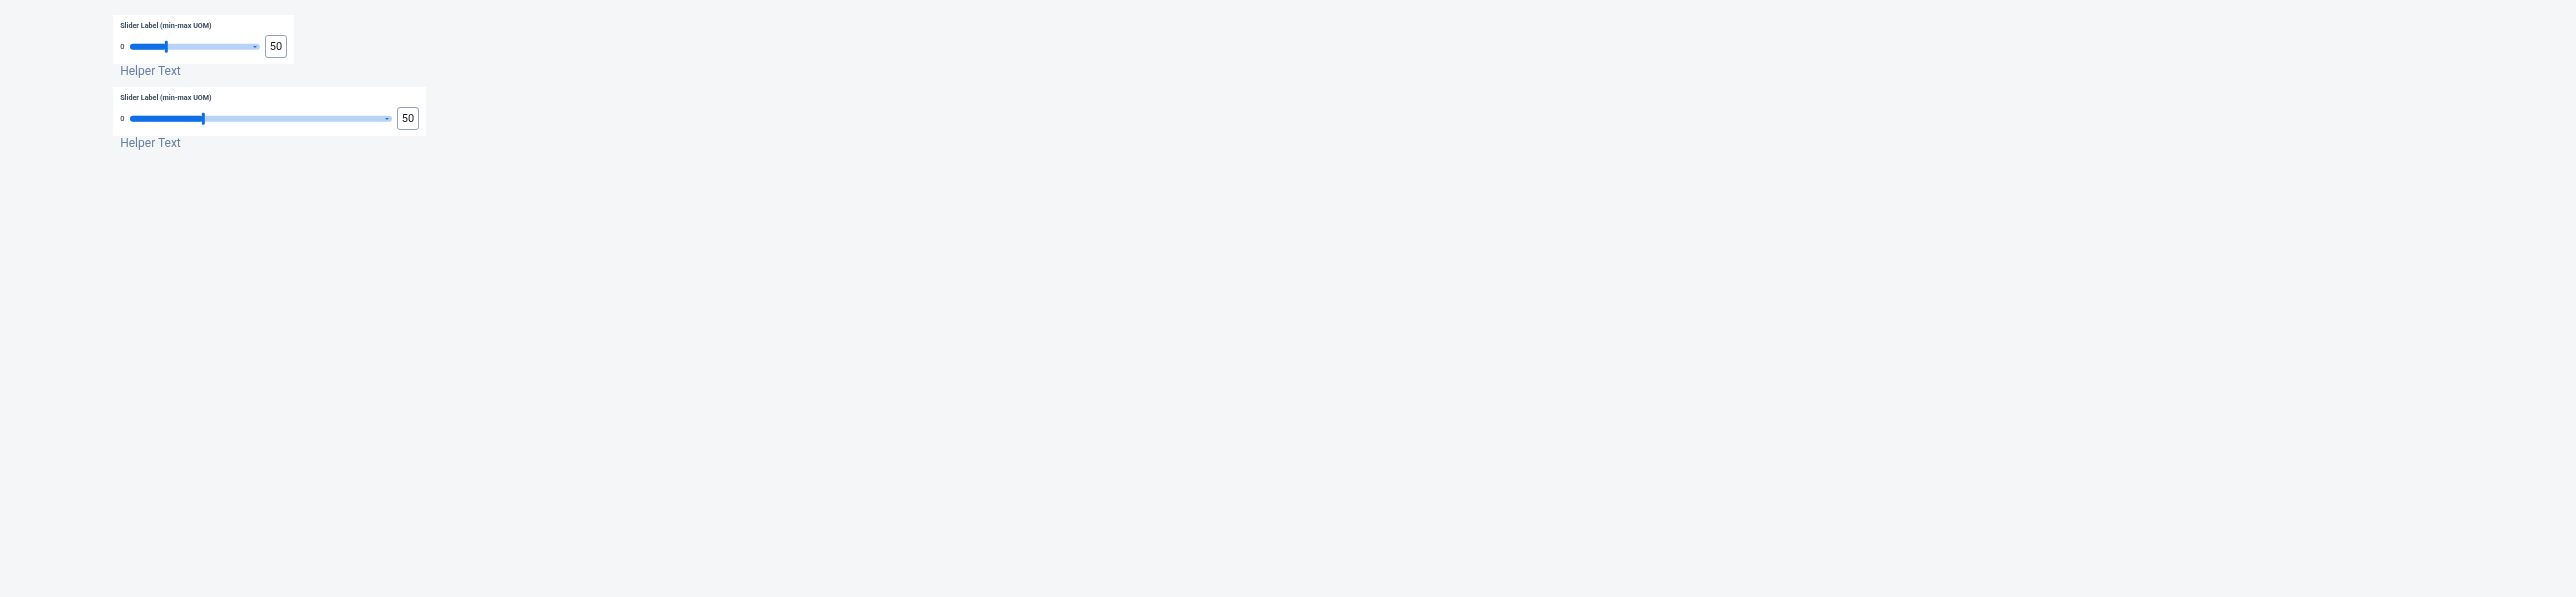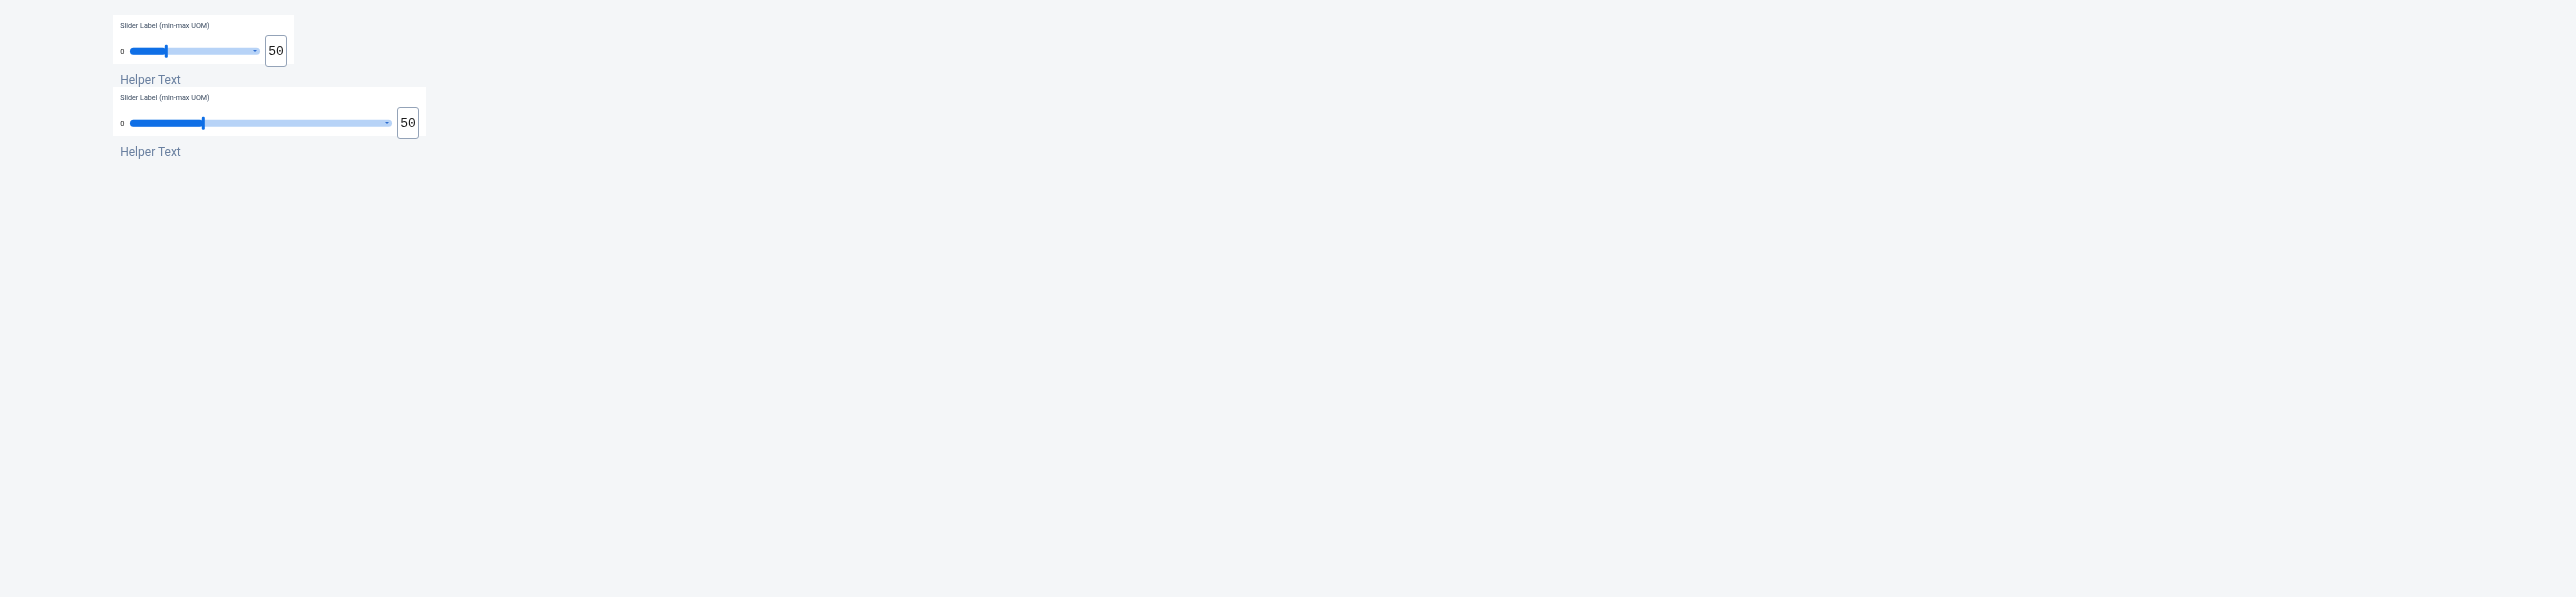--- a/index.html
+++ b/index.html
@@ -22,21 +22,21 @@
     height: 49px;
   }
   .panel-2 {
     left: 113px;
     top: 87px;
     width: 313px;
     height: 49px;
   }
   .label {
     font-size: 7.2px;
-    font-weight: 400;
+    font-weight: 700;
     color: #3b4b60;
     margin-bottom: 5.4px;
   }
   .slider-row {
     display: flex;
     align-items: center;
     gap: 4.8px;
   }
   .min-val {
     font-size: 7.5px;
@@ -80,30 +80,29 @@
     top: 50%;
     right: 3px;
     transform: translateY(-50%);
     width: 0; height: 0;
     border-left: 2.1px solid transparent;
     border-right: 2.1px solid transparent;
     border-top: 2.4px solid #2f6ed0;
   }
   .value-box {
     width: 21.7px;
-    height: 32px;
+    height: 23px;
     border: 0.6px solid #94a3b8;
     border-radius: 3px;
     display: flex;
     align-items: center;
     justify-content: center;
-    font-size: 13px;
+    font-size: 11px;
     color: #1a1a1a;
     background: #fff;
-    font-family: Liberation Mono, monospace;
   }
   .helper {
     font-size: 12px;
     color: #6a80a0;
     margin-top: 5.4px;
   }
 </style>
 </head>
 <body>
 

